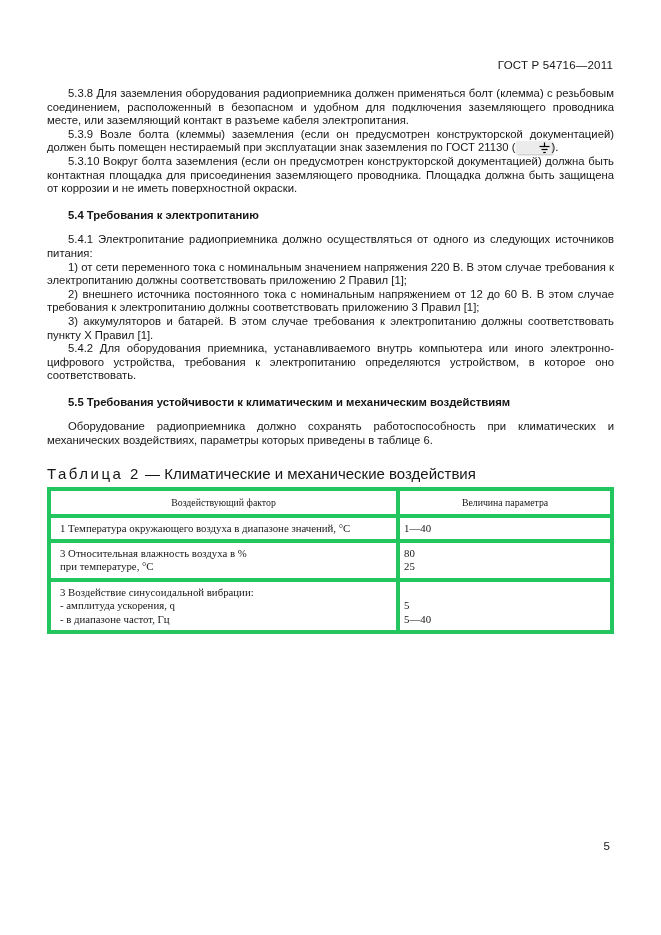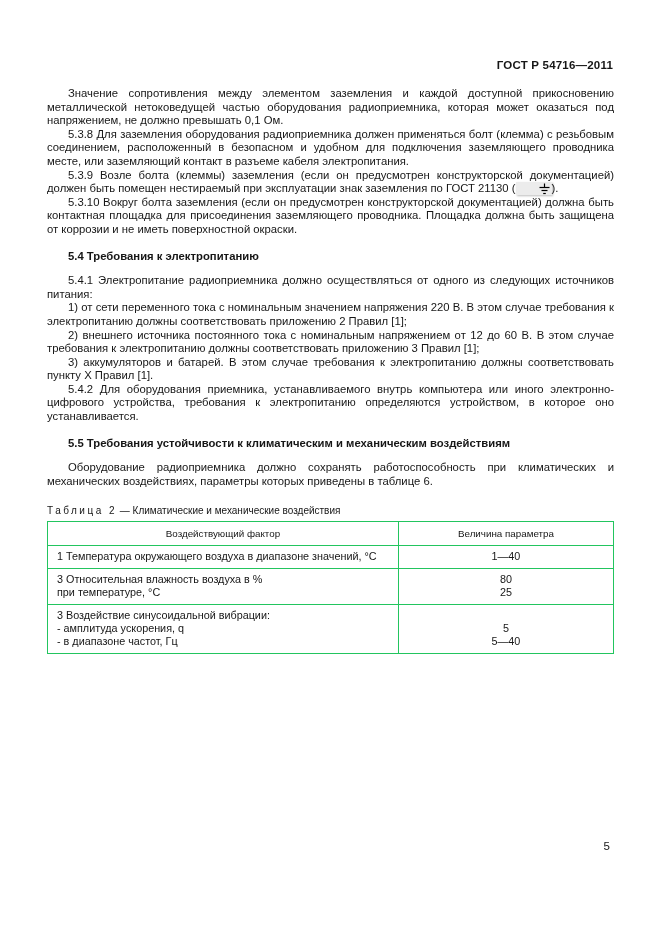--- a/index.html
+++ b/index.html
@@ -4,59 +4,58 @@
 <style>
   html,body{margin:0;padding:0;}
   body{background:#ffffff;}
   .page{
     width:661px;height:935px;position:relative;margin:0 auto;
     background:#ffffff;color:#161616;
     font-family:"Liberation Sans",sans-serif;overflow:hidden;
   }
   .doc-number{
     position:absolute;top:59px;right:48px;
-    font-size:11.5px;font-weight:bold;letter-spacing:.2px;
+    font-size:11.5px;font-weight:normal;letter-spacing:.2px;
   }
   .content{position:absolute;top:87px;left:47px;width:567px;}
   .para{
     font-size:11.3px;line-height:13.6px;
     text-align:justify;text-indent:21px;margin:0;
   }
   .heading{
     font-size:11.3px;line-height:13.6px;font-weight:bold;
     text-indent:21px;margin:13px 0 11px 0;
   }
-  .caption{margin-top:17px;margin-bottom:5px;font-size:10px;}
+  .caption{margin-top:17px;margin-bottom:5px;font-size:15px;}
   .cap-label{letter-spacing:2.5px;}
   table.climate{width:100%;border-collapse:collapse;table-layout:fixed;}
-  .climate th,.climate td{border:1px solid #22c55e;}
+  .climate th,.climate td{border:4px solid #22c55e;font-family:Liberation Serif, serif;}
   .climate th{
     font-size:9.8px;font-weight:normal;text-align:center;
     vertical-align:middle;padding:6px 4px;
   }
   .climate td{font-size:10.8px;padding:4px 9px;vertical-align:top;}
-  .climate td.val{text-align:center;padding-left:4px;padding-right:4px;}
+  .climate td.val{text-align:left;padding-left:4px;padding-right:4px;}
   .col-factor{width:62%;}
   .tline{min-height:13.4px;line-height:13.4px;}
   .page-num{position:absolute;top:840px;right:51px;font-size:11.5px;}
   .ground{
     display:inline-block;padding:1px 2px 0 2px;background:#ececec;
     box-shadow:1px 1px 2px #bdbdbd;vertical-align:-3px;line-height:0;
   }
 </style>
 </head>
 <body>
 
 <div class="page">
 
   <div class="doc-number">ГОСТ Р 54716—2011</div>
 
   <div class="content">
 
-    <p class="para">Значение сопротивления между элементом заземления и каждой доступной прикосновению металлической нетоковедущей частью оборудования радиоприемника, которая может оказаться под напряжением, не должно превышать 0,1 Ом.</p>
 
     <p class="para">5.3.8 Для заземления оборудования радиоприемника должен применяться болт (клемма) с резьбовым соединением, расположенный в безопасном и удобном для подключения заземляющего проводника месте, или заземляющий контакт в разъеме кабеля электропитания.</p>
 
     <p class="para"><span>5.3.9 Возле болта (клеммы) заземления (если он предусмотрен конструкторской документацией) должен быть помещен нестираемый при эксплуатации знак заземления по ГОСТ 21130 (</span><span class="ground"><svg width="11" height="12" viewBox="0 0 11 12" aria-hidden="true">
             <g stroke="#000" stroke-width="1.2" fill="none">
               <line x1="5.5" y1="0.5" x2="5.5" y2="4.5"></line>
               <line x1="0.5" y1="4.5" x2="10.5" y2="4.5"></line>
               <line x1="2.5" y1="7.5" x2="8.5" y2="7.5"></line>
               <line x1="4.2" y1="10.5" x2="6.8" y2="10.5"></line>
             </g>
@@ -65,21 +64,21 @@
     <p class="para">5.3.10 Вокруг болта заземления (если он предусмотрен конструкторской документацией) должна быть контактная площадка для присоединения заземляющего проводника. Площадка должна быть защищена от коррозии и не иметь поверхностной окраски.</p>
 
     <p class="heading">5.4 Требования к электропитанию</p>
 
     <p class="para">5.4.1 Электропитание радиоприемника должно осуществляться от одного из следующих источников питания:</p>
 
     <p class="para">1) от сети переменного тока с номинальным значением напряжения 220 В. В этом случае требования к электропитанию должны соответствовать приложению 2 Правил [1];</p>
     <p class="para">2) внешнего источника постоянного тока с номинальным напряжением от 12 до 60 В. В этом случае требования к электропитанию должны соответствовать приложению 3 Правил [1];</p>
     <p class="para">3) аккумуляторов и батарей. В этом случае требования к электропитанию должны соответствовать пункту Х Правил [1].</p>
 
-    <p class="para">5.4.2 Для оборудования приемника, устанавливаемого внутрь компьютера или иного электронно-цифрового устройства, требования к электропитанию определяются устройством, в которое оно устанавливается.</p>
+    <p class="para">5.4.2 Для оборудования приемника, устанавливаемого внутрь компьютера или иного электронно-цифрового устройства, требования к электропитанию определяются устройством, в которое оно соответствовать.</p>
 
     <p class="heading">5.5 Требования устойчивости к климатическим и механическим воздействиям</p>
 
     <p class="para">Оборудование радиоприемника должно сохранять работоспособность при климатических и механических воздействиях, параметры которых приведены в таблице 6.</p>
 
     <div class="caption"><span class="cap-label">Таблица 2</span> <span>— Климатические и механические воздействия</span></div>
 
     <table class="climate">
       <colgroup>
           <col class="col-factor">

